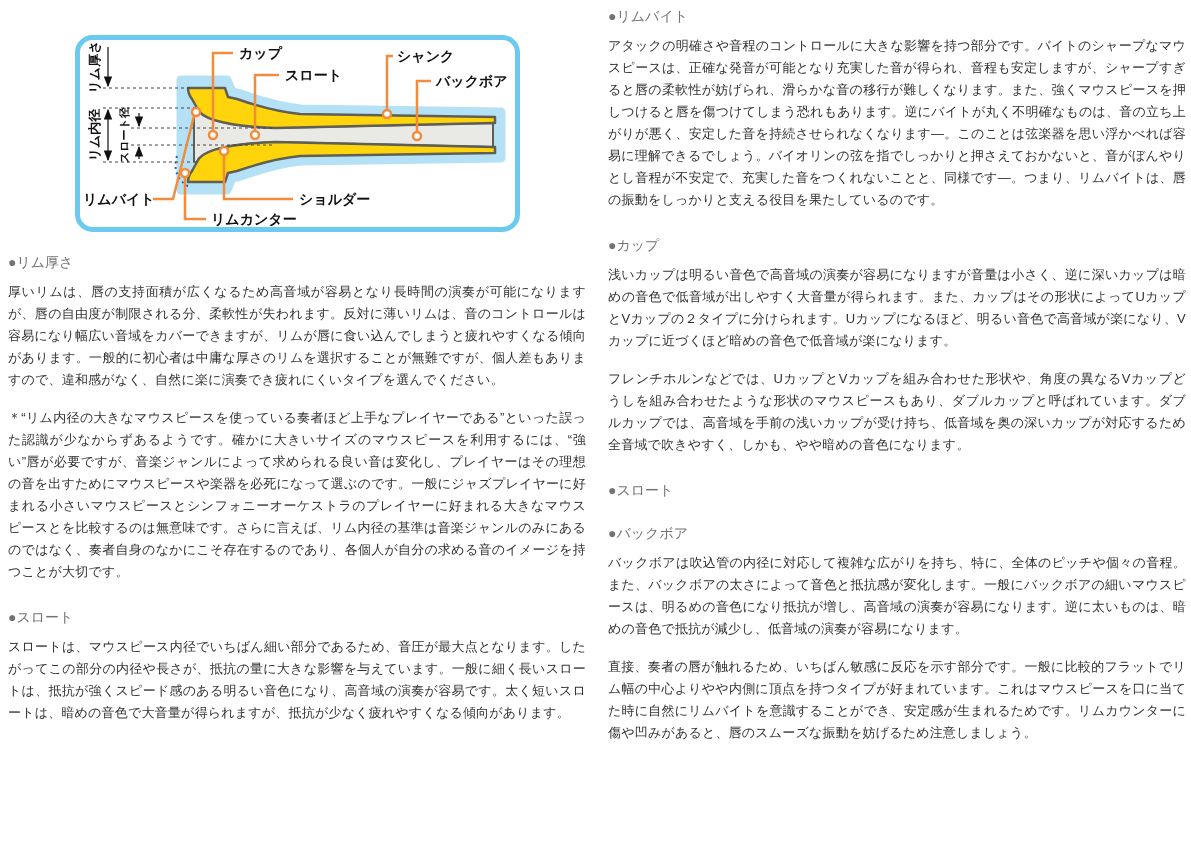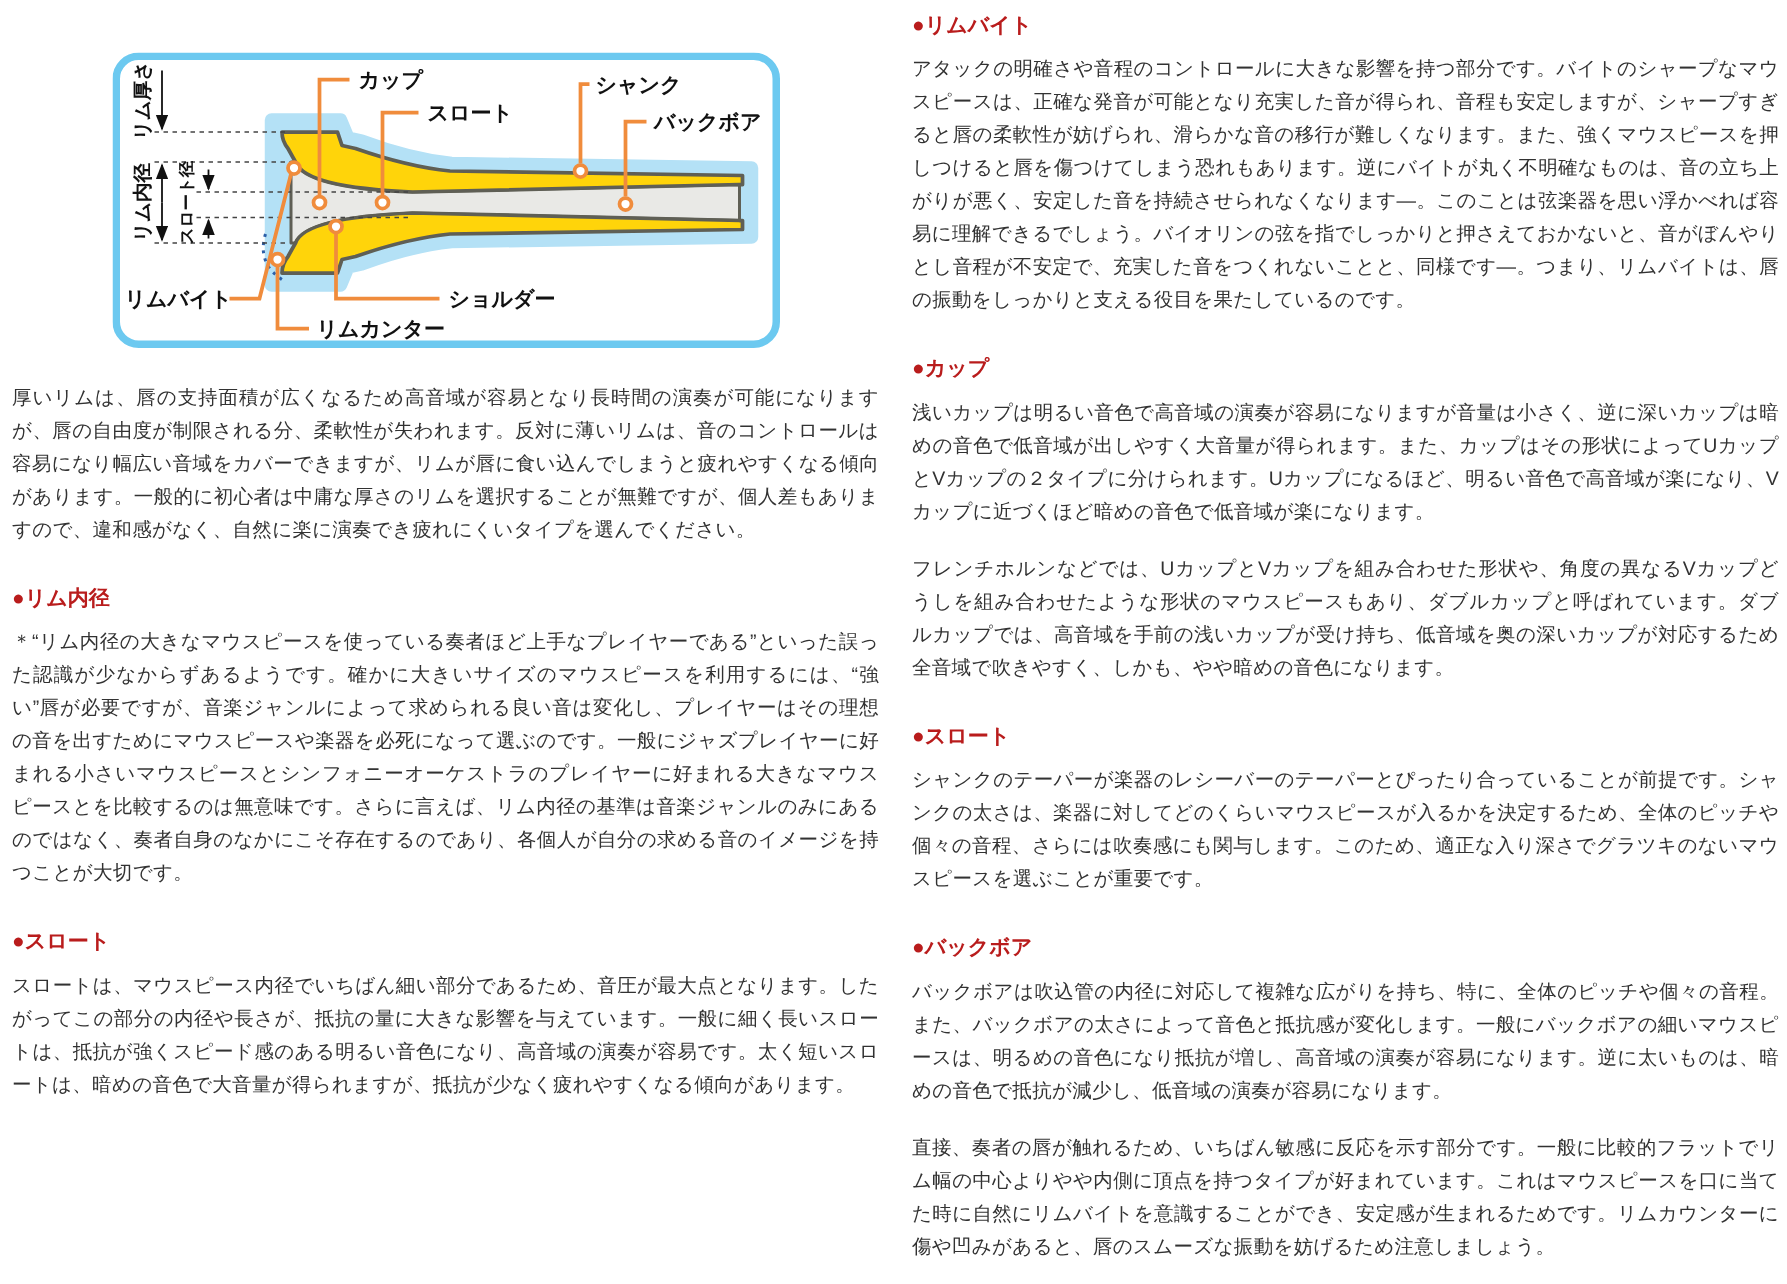--- a/index.html
+++ b/index.html
@@ -7,21 +7,21 @@
   body {
     width:1191px; height:856px; overflow:hidden;
     font-family:"Liberation Sans","DejaVu Sans",sans-serif;
     color:#323232;
   }
   .page { display:flex; padding:8px 5px 0 8px; gap:22px; }
   .col { width:578px; }
   .diagram { margin:27px 0 22px 67px; width:413px; height:197px; position:relative; }
   .diagram svg { display:block; }
   h2.sec-h {
-    font-size:14px; font-weight:bold; color:#b91c1c;
+    font-size:14px; font-weight:normal; color:#737373;
     margin:26px 0 10px 0; line-height:17px;
   }
   section:first-child > h2.sec-h, .after-diagram section:first-of-type > h2.sec-h { margin-top:0; }
   p.sec-p {
     font-size:13px; line-height:22px; margin:0 0 16px 0;
     text-align:justify; letter-spacing:0.2px;
   }
   svg text { font-family:"Liberation Sans","DejaVu Sans",sans-serif; font-weight:bold; fill:#111; }
 </style>
 </head>
@@ -96,24 +96,24 @@
         <text x="136" y="189" font-size="14">リムカンター</text>
 
         <text x="20" y="36" transform="rotate(-90 20 32)" text-anchor="middle" font-size="13">リム厚さ</text>
         <text x="20" y="104" transform="rotate(-90 20 100)" text-anchor="middle" font-size="13">リム内径</text>
         <text x="49" y="104" transform="rotate(-90 49 100)" text-anchor="middle" font-size="11">スロート径</text>
       </svg>
     </div>
 
     <div id="left-sections">
         <section>
+          <h2 class="sec-h">●リム厚さ</h2>
           <p class="sec-p">厚いリムは、唇の支持面積が広くなるため高音域が容易となり長時間の演奏が可能になりますが、唇の自由度が制限される分、柔軟性が失われます。反対に薄いリムは、音のコントロールは容易になり幅広い音域をカバーできますが、リムが唇に食い込んでしまうと疲れやすくなる傾向があります。一般的に初心者は中庸な厚さのリムを選択することが無難ですが、個人差もありますので、違和感がなく、自然に楽に演奏でき疲れにくいタイプを選んでください。</p>
         </section>
         <section>
-          <h2 class="sec-h">●リム内径</h2>
           <p class="sec-p">＊“リム内径の大きなマウスピースを使っている奏者ほど上手なプレイヤーである”といった誤った認識が少なからずあるようです。確かに大きいサイズのマウスピースを利用するには、“強い”唇が必要ですが、音楽ジャンルによって求められる良い音は変化し、プレイヤーはその理想の音を出すためにマウスピースや楽器を必死になって選ぶのです。一般にジャズプレイヤーに好まれる小さいマウスピースとシンフォニーオーケストラのプレイヤーに好まれる大きなマウスピースとを比較するのは無意味です。さらに言えば、リム内径の基準は音楽ジャンルのみにあるのではなく、奏者自身のなかにこそ存在するのであり、各個人が自分の求める音のイメージを持つことが大切です。</p>
         </section>
         <section>
           <h2 class="sec-h">●スロート</h2>
           <p class="sec-p">スロートは、マウスピース内径でいちばん細い部分であるため、音圧が最大点となります。したがってこの部分の内径や長さが、抵抗の量に大きな影響を与えています。一般に細く長いスロートは、抵抗が強くスピード感のある明るい音色になり、高音域の演奏が容易です。太く短いスロートは、暗めの音色で大音量が得られますが、抵抗が少なく疲れやすくなる傾向があります。</p>
         </section>
       </div>
   </div>
 
   <div class="col">
@@ -122,21 +122,20 @@
           <h2 class="sec-h">●リムバイト</h2>
           <p class="sec-p">アタックの明確さや音程のコントロールに大きな影響を持つ部分です。バイトのシャープなマウスピースは、正確な発音が可能となり充実した音が得られ、音程も安定しますが、シャープすぎると唇の柔軟性が妨げられ、滑らかな音の移行が難しくなります。また、強くマウスピースを押しつけると唇を傷つけてしまう恐れもあります。逆にバイトが丸く不明確なものは、音の立ち上がりが悪く、安定した音を持続させられなくなります―。このことは弦楽器を思い浮かべれば容易に理解できるでしょう。バイオリンの弦を指でしっかりと押さえておかないと、音がぼんやりとし音程が不安定で、充実した音をつくれないことと、同様です―。つまり、リムバイトは、唇の振動をしっかりと支える役目を果たしているのです。</p>
         </section>
         <section>
           <h2 class="sec-h">●カップ</h2>
           <p class="sec-p">浅いカップは明るい音色で高音域の演奏が容易になりますが音量は小さく、逆に深いカップは暗めの音色で低音域が出しやすく大音量が得られます。また、カップはその形状によってUカップとVカップの２タイプに分けられます。Uカップになるほど、明るい音色で高音域が楽になり、Vカップに近づくほど暗めの音色で低音域が楽になります。</p>
           <p class="sec-p">フレンチホルンなどでは、UカップとVカップを組み合わせた形状や、角度の異なるVカップどうしを組み合わせたような形状のマウスピースもあり、ダブルカップと呼ばれています。ダブルカップでは、高音域を手前の浅いカップが受け持ち、低音域を奥の深いカップが対応するため全音域で吹きやすく、しかも、やや暗めの音色になります。</p>
         </section>
         <section>
           <h2 class="sec-h">●スロート</h2>
-          <p class="sec-p">シャンクのテーパーが楽器のレシーバーのテーパーとぴったり合っていることが前提です。シャンクの太さは、楽器に対してどのくらいマウスピースが入るかを決定するため、全体のピッチや個々の音程、さらには吹奏感にも関与します。このため、適正な入り深さでグラツキのないマウスピースを選ぶことが重要です。</p>
         </section>
         <section>
           <h2 class="sec-h">●バックボア</h2>
           <p class="sec-p">バックボアは吹込管の内径に対応して複雑な広がりを持ち、特に、全体のピッチや個々の音程。また、バックボアの太さによって音色と抵抗感が変化します。一般にバックボアの細いマウスピースは、明るめの音色になり抵抗が増し、高音域の演奏が容易になります。逆に太いものは、暗めの音色で抵抗が減少し、低音域の演奏が容易になります。</p>
         </section>
         <section>
           <p class="sec-p">直接、奏者の唇が触れるため、いちばん敏感に反応を示す部分です。一般に比較的フラットでリム幅の中心よりやや内側に頂点を持つタイプが好まれています。これはマウスピースを口に当てた時に自然にリムバイトを意識することができ、安定感が生まれるためです。リムカウンターに傷や凹みがあると、唇のスムーズな振動を妨げるため注意しましょう。</p>
         </section>
       </div>
   </div>

